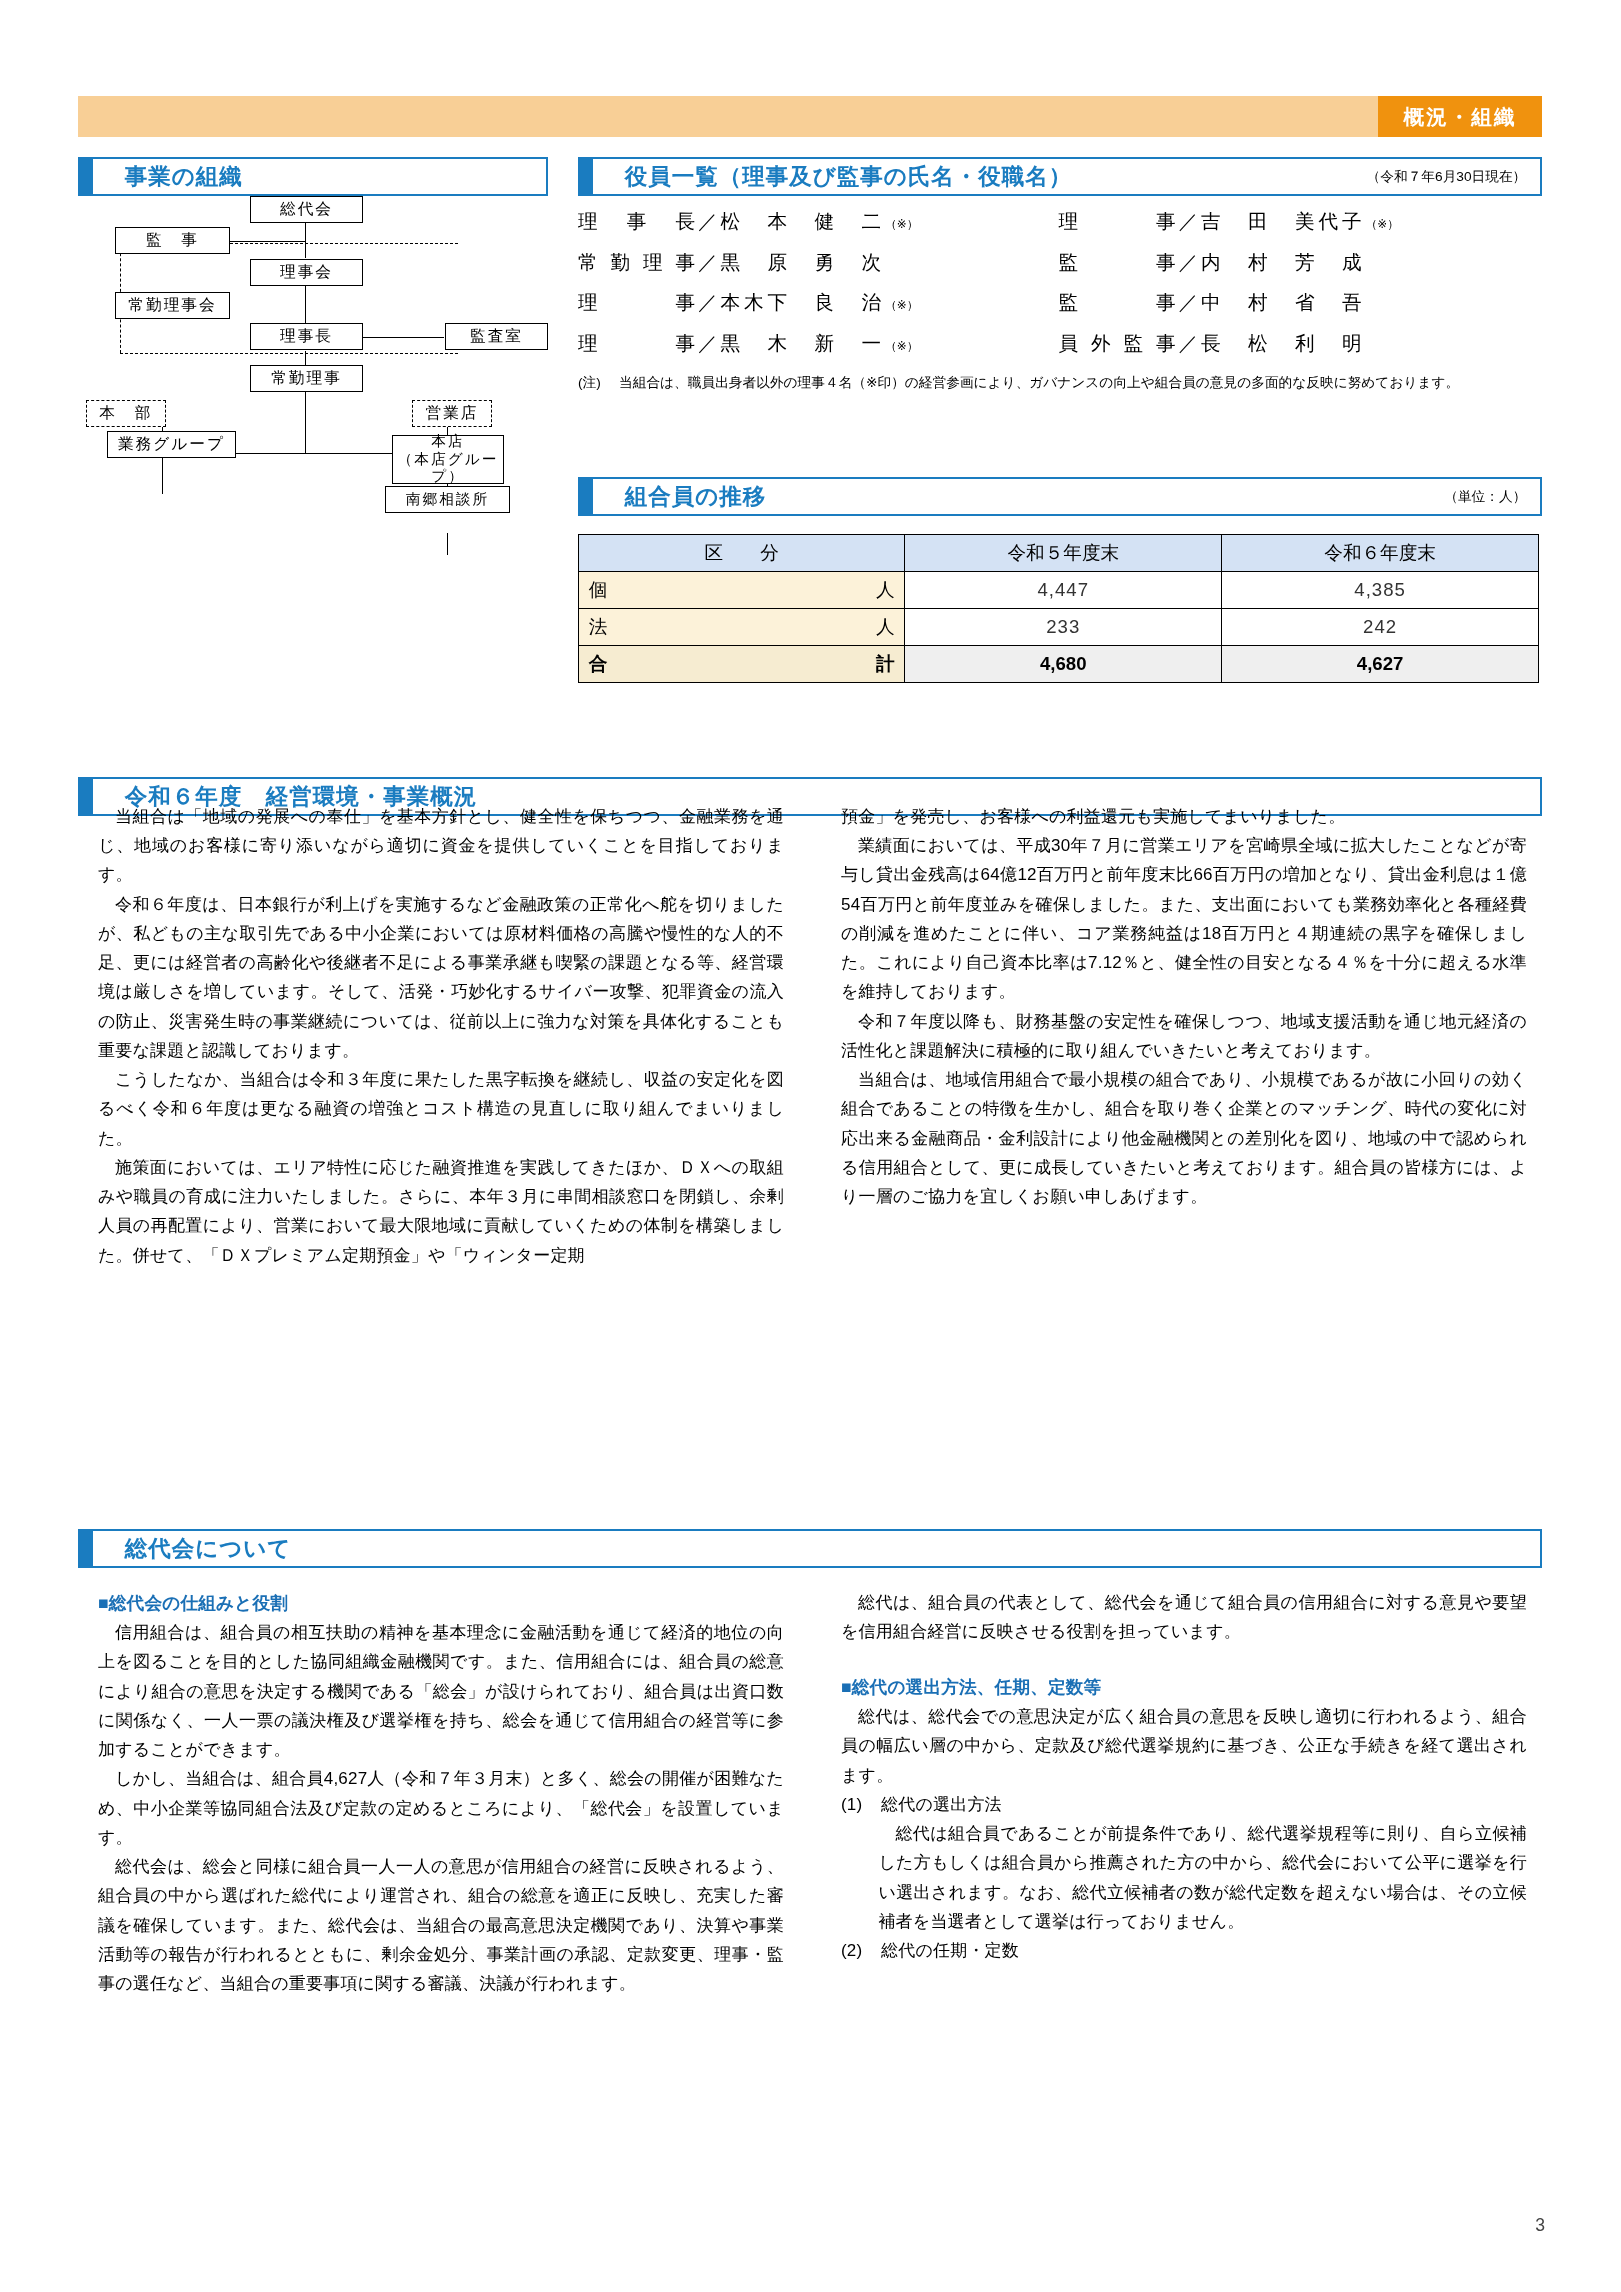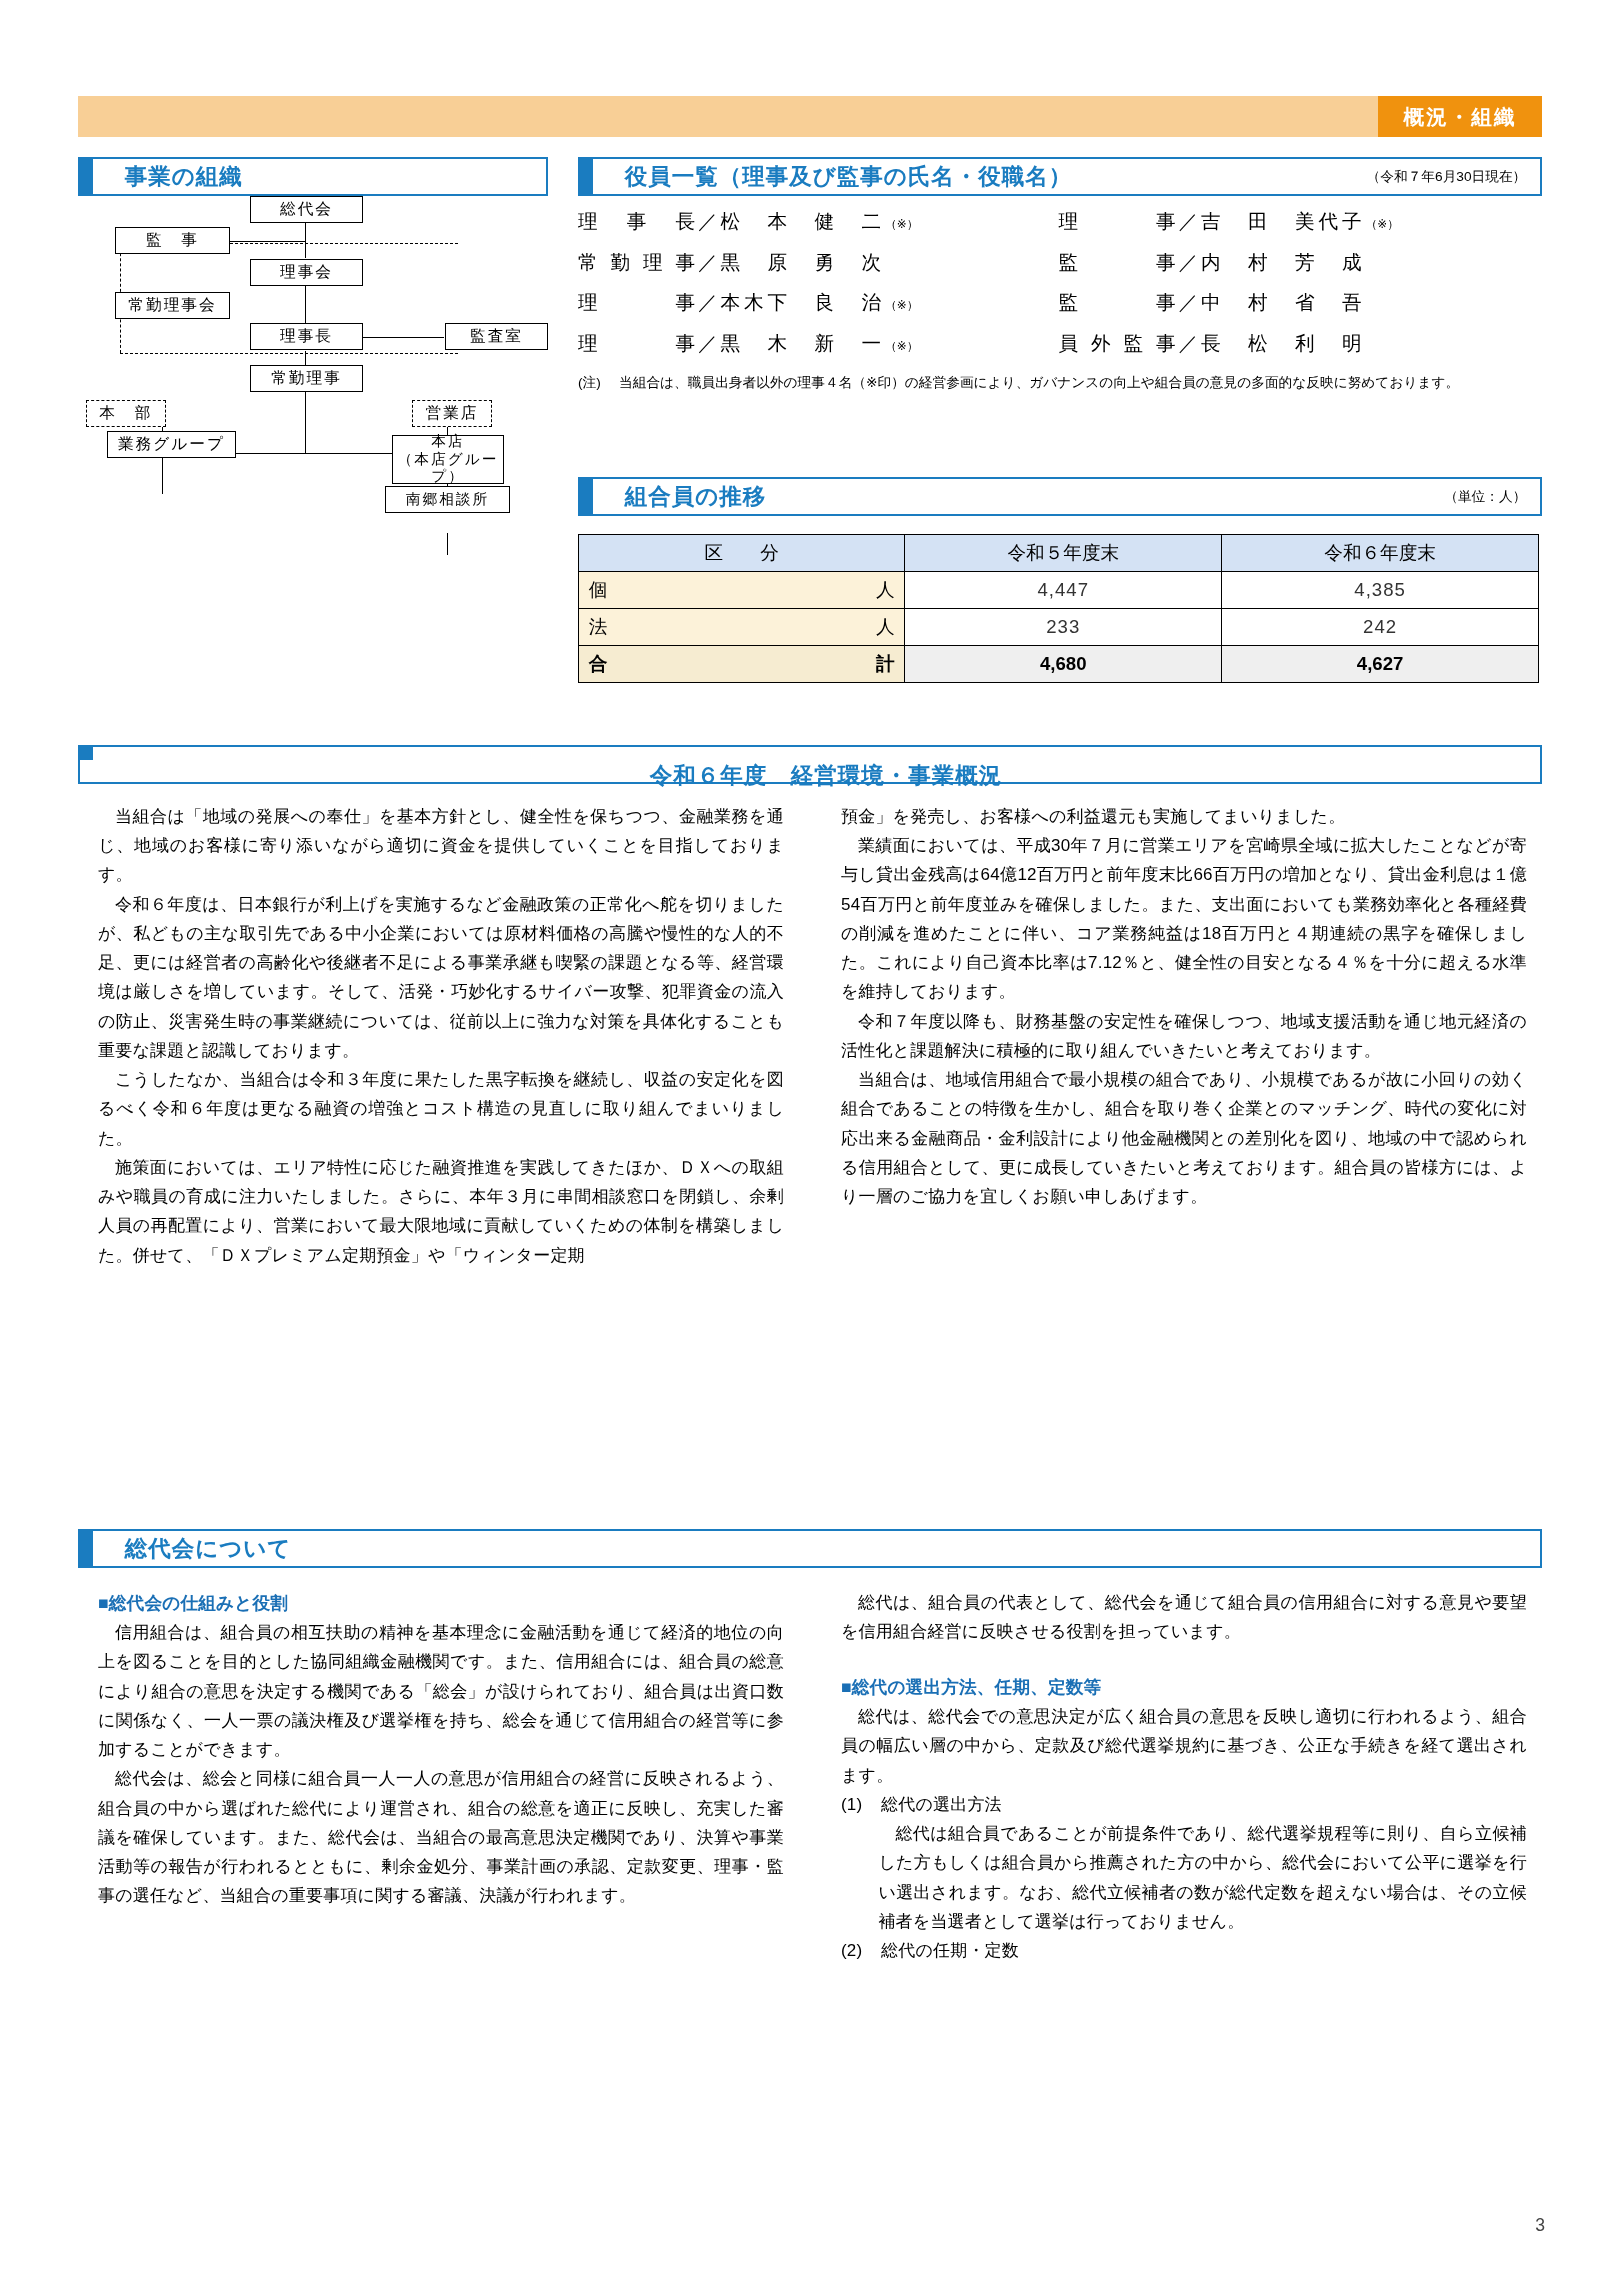--- a/index.html
+++ b/index.html
@@ -338,21 +338,21 @@
       <td class="num">242</td>
     </tr>
     <tr class="total">
       <td class="lbl">合　　　　計</td>
       <td>4,680</td>
       <td>4,627</td>
     </tr>
   </tbody>
 </table>
 
-<div class="sechead" style="left:78px; top:745px; width:1464px;flex-direction:column;">
+<div class="sechead" style="left:78px; top:777px; width:1464px;">
   <div class="bar"></div>
   <div class="txt">令和６年度　経営環境・事業概況</div>
 </div>
 
 <div class="coltext" style="left:98px; top:802px; width:686px;">
   <p>当組合は「地域の発展への奉仕」を基本方針とし、健全性を保ちつつ、金融業務を通じ、地域のお客様に寄り添いながら適切に資金を提供していくことを目指しております。</p>
   <p>令和６年度は、日本銀行が利上げを実施するなど金融政策の正常化へ舵を切りましたが、私どもの主な取引先である中小企業においては原材料価格の高騰や慢性的な人的不足、更には経営者の高齢化や後継者不足による事業承継も喫緊の課題となる等、経営環境は厳しさを増しています。そして、活発・巧妙化するサイバー攻撃、犯罪資金の流入の防止、災害発生時の事業継続については、従前以上に強力な対策を具体化することも重要な課題と認識しております。</p>
   <p>こうしたなか、当組合は令和３年度に果たした黒字転換を継続し、収益の安定化を図るべく令和６年度は更なる融資の増強とコスト構造の見直しに取り組んでまいりました。</p>
   <p>施策面においては、エリア特性に応じた融資推進を実践してきたほか、ＤＸへの取組みや職員の育成に注力いたしました。さらに、本年３月に串間相談窓口を閉鎖し、余剰人員の再配置により、営業において最大限地域に貢献していくための体制を構築しました。併せて、「ＤＸプレミアム定期預金」や「ウィンター定期</p>
 </div>
@@ -365,20 +365,21 @@
 </div>
 
 <div class="sechead" style="left:78px; top:1529px; width:1464px;">
   <div class="bar"></div>
   <div class="txt">総代会について</div>
 </div>
 
 <div class="coltext" style="left:98px; top:1588px; width:686px;">
   <p class="subhead noindent">■総代会の仕組みと役割</p>
   <p>信用組合は、組合員の相互扶助の精神を基本理念に金融活動を通じて経済的地位の向上を図ることを目的とした協同組織金融機関です。また、信用組合には、組合員の総意により組合の意思を決定する機関である「総会」が設けられており、組合員は出資口数に関係なく、一人一票の議決権及び選挙権を持ち、総会を通じて信用組合の経営等に参加することができます。</p>
+  <p>しかし、当組合は、組合員4,627人（令和７年３月末）と多く、総会の開催が困難なため、中小企業等協同組合法及び定款の定めるところにより、「総代会」を設置しています。</p>
   <p>総代会は、総会と同様に組合員一人一人の意思が信用組合の経営に反映されるよう、組合員の中から選ばれた総代により運営され、組合の総意を適正に反映し、充実した審議を確保しています。また、総代会は、当組合の最高意思決定機関であり、決算や事業活動等の報告が行われるとともに、剰余金処分、事業計画の承認、定款変更、理事・監事の選任など、当組合の重要事項に関する審議、決議が行われます。</p>
 </div>
 
 <div class="coltext" style="left:841px; top:1588px; width:686px;">
   <p>総代は、組合員の代表として、総代会を通じて組合員の信用組合に対する意見や要望を信用組合経営に反映させる役割を担っています。</p>
   <p class="subhead noindent" style="margin-top:25.5px;">■総代の選出方法、任期、定数等</p>
   <p>総代は、総代会での意思決定が広く組合員の意思を反映し適切に行われるよう、組合員の幅広い層の中から、定款及び総代選挙規約に基づき、公正な手続きを経て選出されます。</p>
 
   <p class="noindent">
     <span>(1)</span>

